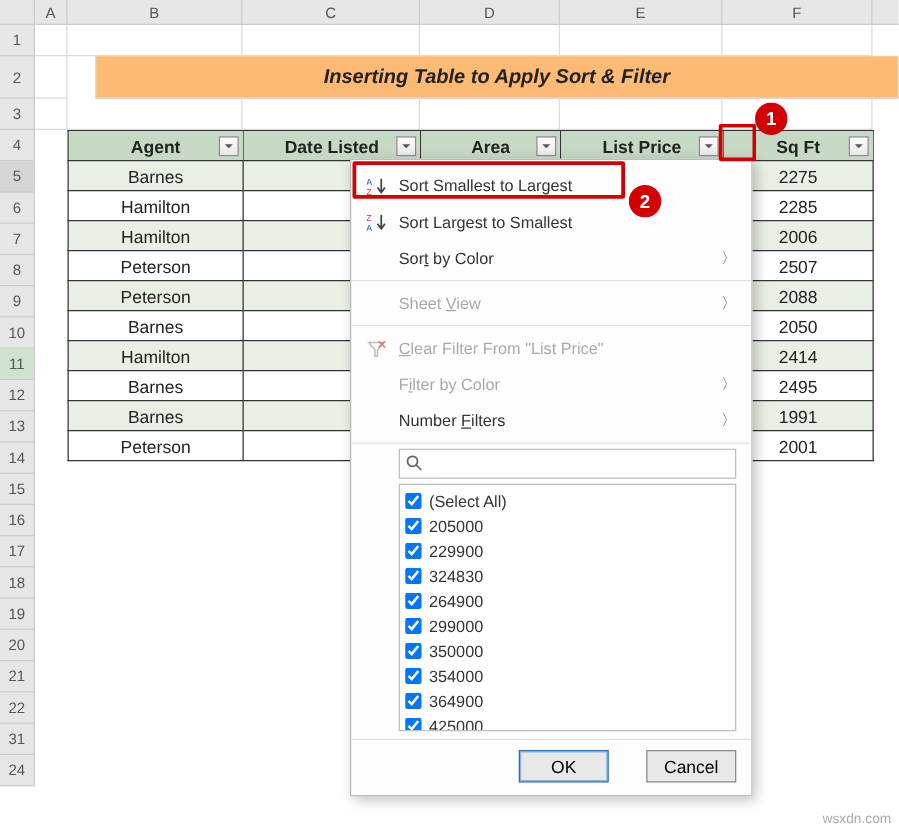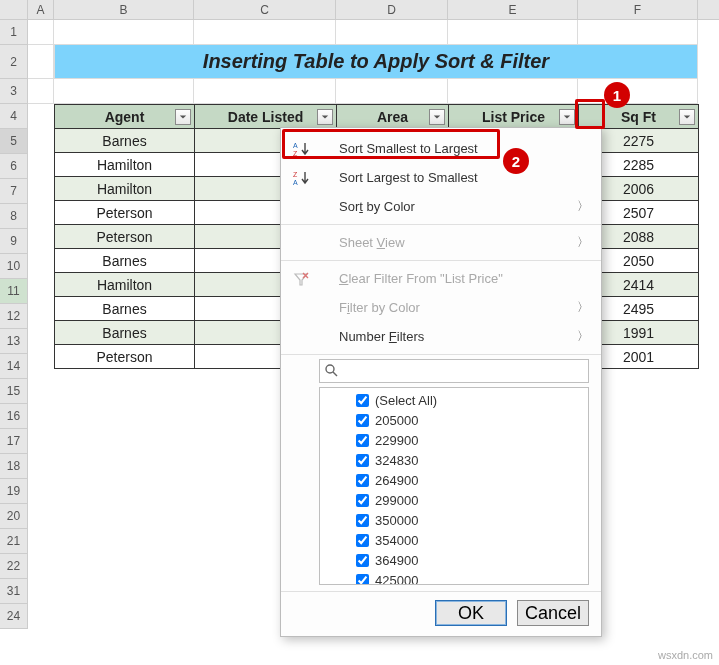--- a/index.html
+++ b/index.html
@@ -57,29 +57,30 @@
   .row.title-row { height:34px; }
   .cell { border:1px solid #dcdcdc; border-left:none; border-top:none; }
   
   .cA { width:26px; }
   .cB { width:140px; }
   .cC { width:142px; }
   .cD { width:112px; }
   .cE { width:130px; }
   .cF { width:120px; }
   .title-cell {
-    background:#7dd3fc;
+    background:#fdba74;
     font-weight:bold;
     font-style:italic;
-    font-size:20px;
+    font-size:16px;
     display:flex;
     align-items:center;
     justify-content:center;
     border:1px solid #dcdcdc;
     border-top:none;
+    margin-left:22px;
   }
   table.data {
     border-collapse: collapse;
     margin-left:26px;
   }
   table.data th, table.data td {
     border:1px solid #333;
     padding:0 4px;
     height:24px;
     text-align:center;
@@ -137,21 +138,21 @@
     color:#333;
   }
   .menu-item {
     display:flex;
     align-items:center;
     height:29px;
     padding:0 12px 0 12px;
     cursor:pointer;
   }
   .menu-item .ico { width:26px; display:flex; align-items:center; justify-content:flex-start; color:#555;}
-  .menu-item .lbl { flex:1;margin-left:20px; }
+  .menu-item .lbl { flex:1; }
   .menu-item .arrow { color:#555; font-size:12px; }
   .menu-item.disabled { color:#a9a9a9; cursor:default; }
   .menu-item.disabled .ico { color:#c8c8c8; }
   .menu-sep { height:1px; background:#e0e0e0; margin:3px 0; }
   .search-wrap {
     margin:4px 12px 4px 38px;
     display:flex;
     align-items:center;
     border:1px solid #bfbfbf;
     height:24px;
@@ -170,37 +171,37 @@
     background:#fff;
     padding:2px 4px;
   }
   .check-list label {
     display:flex;
     align-items:center;
     font-size:13px;
     height:20px;
     gap:4px;
     cursor:pointer;
-    margin-left:32px;
   }
   .check-list input { margin:0 2px 0 0; }
   .btn-row {
     display:flex;
     justify-content:flex-end;
     gap:10px;
     padding:8px 12px 0 0;
     border-top:1px solid #e0e0e0;
     margin-top:4px;
   }
   .btn {
     min-width:72px; height:26px;
     border:1px solid #8a8a8a;
     background:#e8e8e8;
-    font-size:18px;
+    font-size:14px;
     cursor:pointer;
+    margin-left:20px;
   }
   .btn.primary { border:1px solid #2a6fb5; box-shadow:inset 0 0 0 1px #88b5e0; }
   .watermark {
     position:absolute;
     right:6px; bottom:4px;
     font-size:11px; color:#aaa;
   }
   u.accel { text-decoration: underline; }
 </style>
 </head>

